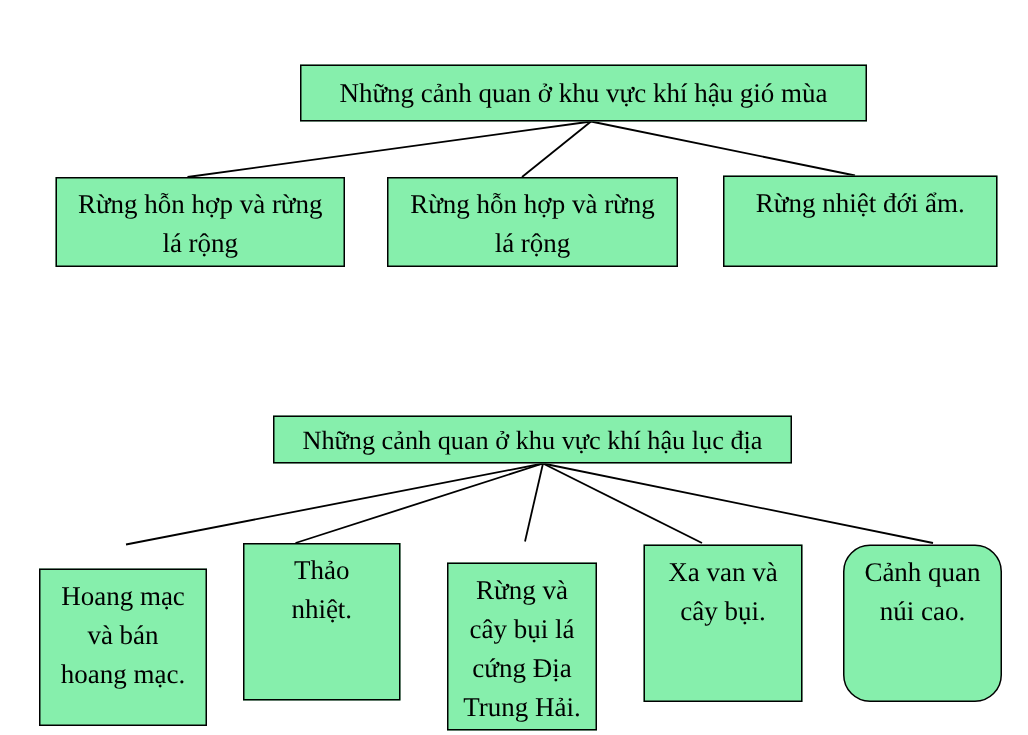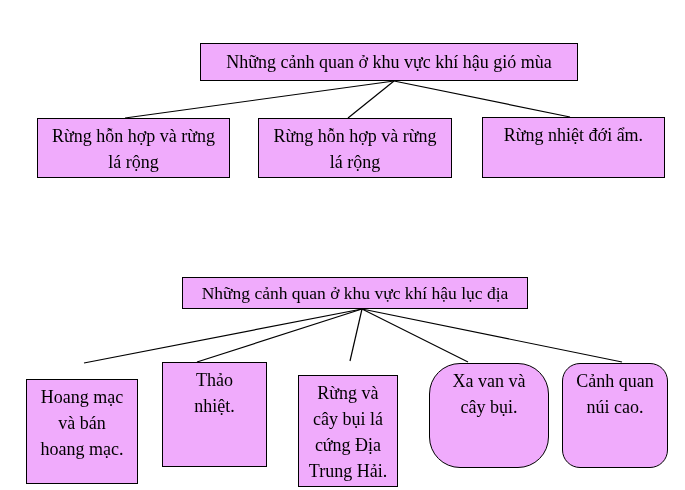--- a/index.html
+++ b/index.html
@@ -27,21 +27,21 @@
     pointer-events: none;
   }
   svg.connectors line {
     stroke: #000000;
     stroke-width: 1.2;
   }
   .box {
     position: absolute;
     box-sizing: border-box;
     border: 1.4px solid #000000;
-    background: #f0abfc;
+    background: #86efac;
   }
   .node-text {
     display: block;
     white-space: pre-line;
     text-align: center;
     font-size: 18px;
     line-height: 26px;
     color: #000000;
   }
   
@@ -66,21 +66,21 @@
   .m-root  { left: 200px; top: 43px;  width: 378px; height: 38px; }
   .m-c0    { left: 37px;  top: 118px; width: 193px; height: 60px; }
   .m-c1    { left: 258px; top: 118px; width: 194px; height: 60px; }
   .m-c2    { left: 482px; top: 117px; width: 183px; height: 61px; }
 
   
   .l-root  { left: 182px; top: 277px; width: 346px; height: 32px; }
   .l-c0    { left: 26px;  top: 363px; width: 112px; height: 105px; margin-top: 16px; }
   .l-c1    { left: 162px; top: 362px; width: 105px; height: 105px; }
   .l-c2    { left: 298px; top: 361px; width: 100px; height: 112px; margin-top: 14px; }
-  .l-c3    { left: 429px; top: 363px; width: 120px; height: 105px; border-radius: 31px; }
+  .l-c3    { left: 429px; top: 363px; width: 106px; height: 105px; }
   .l-c4    { left: 562px; top: 363px; width: 106px; height: 105px; border-radius: 18px; }
 </style>
 </head>
 <body>
 
 <div class="stage">
 
   <svg class="connectors" viewBox="0 0 685 490" xmlns="http://www.w3.org/2000/svg">
 
     <line x1="394" y1="81" x2="125" y2="118"></line>

